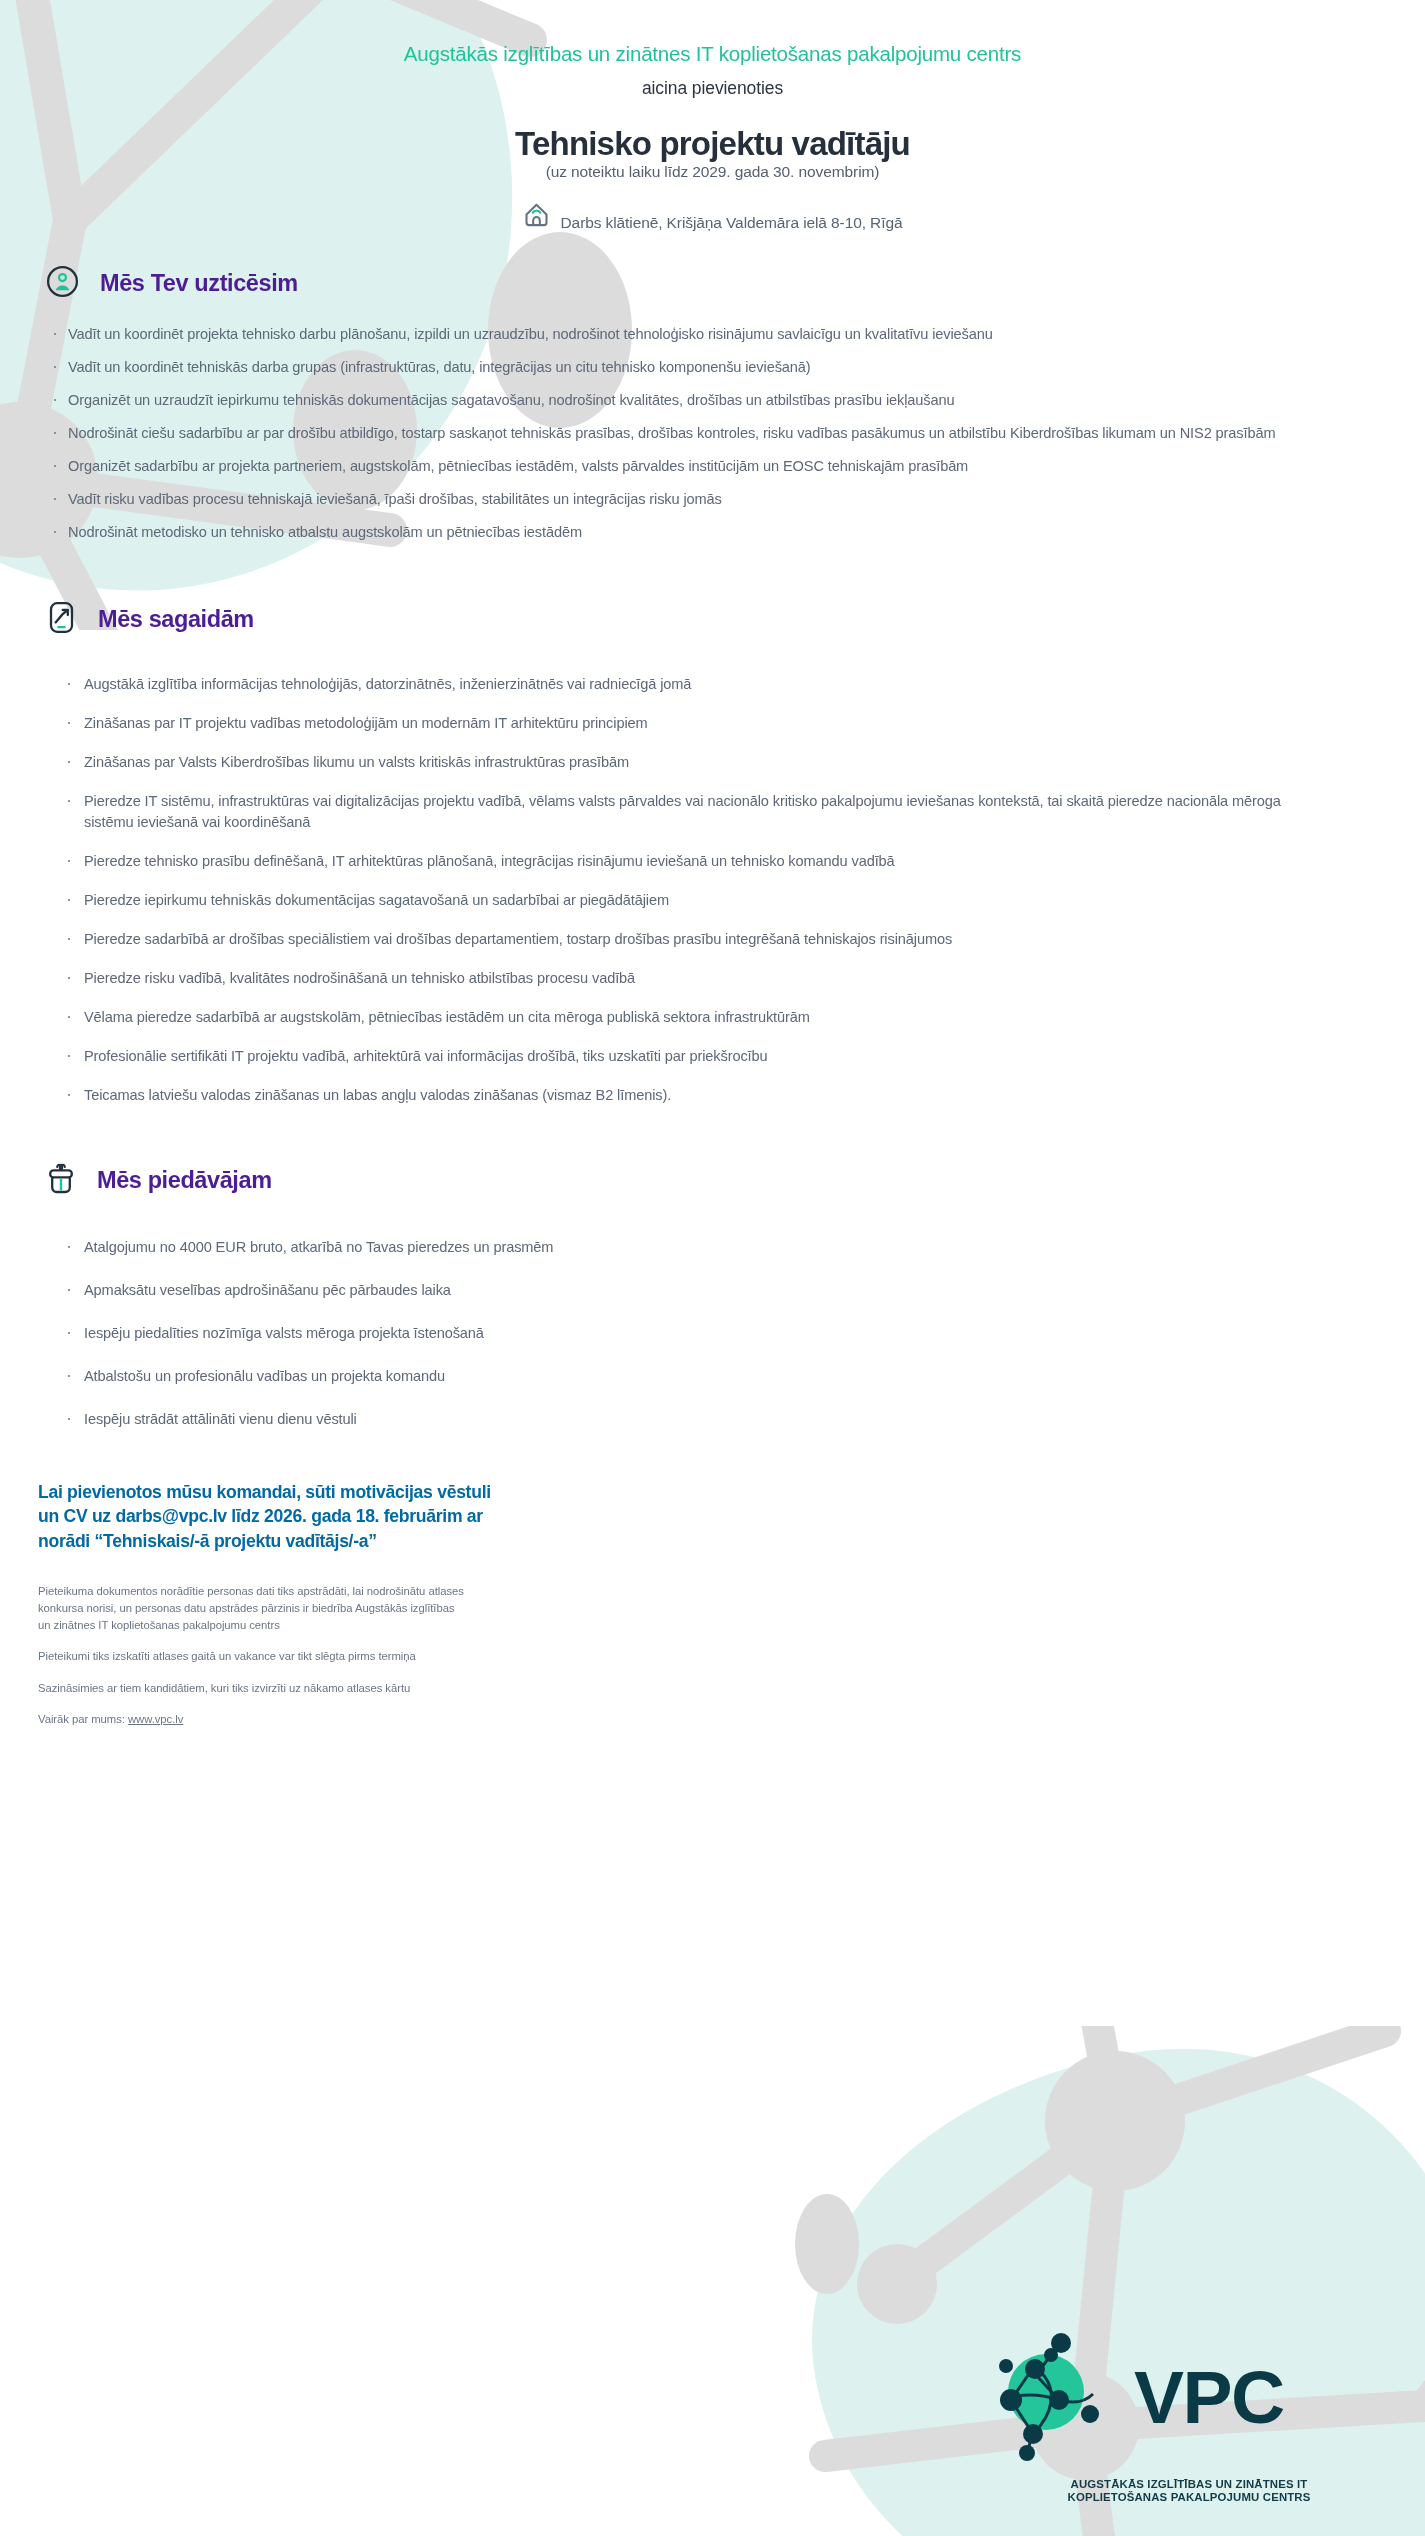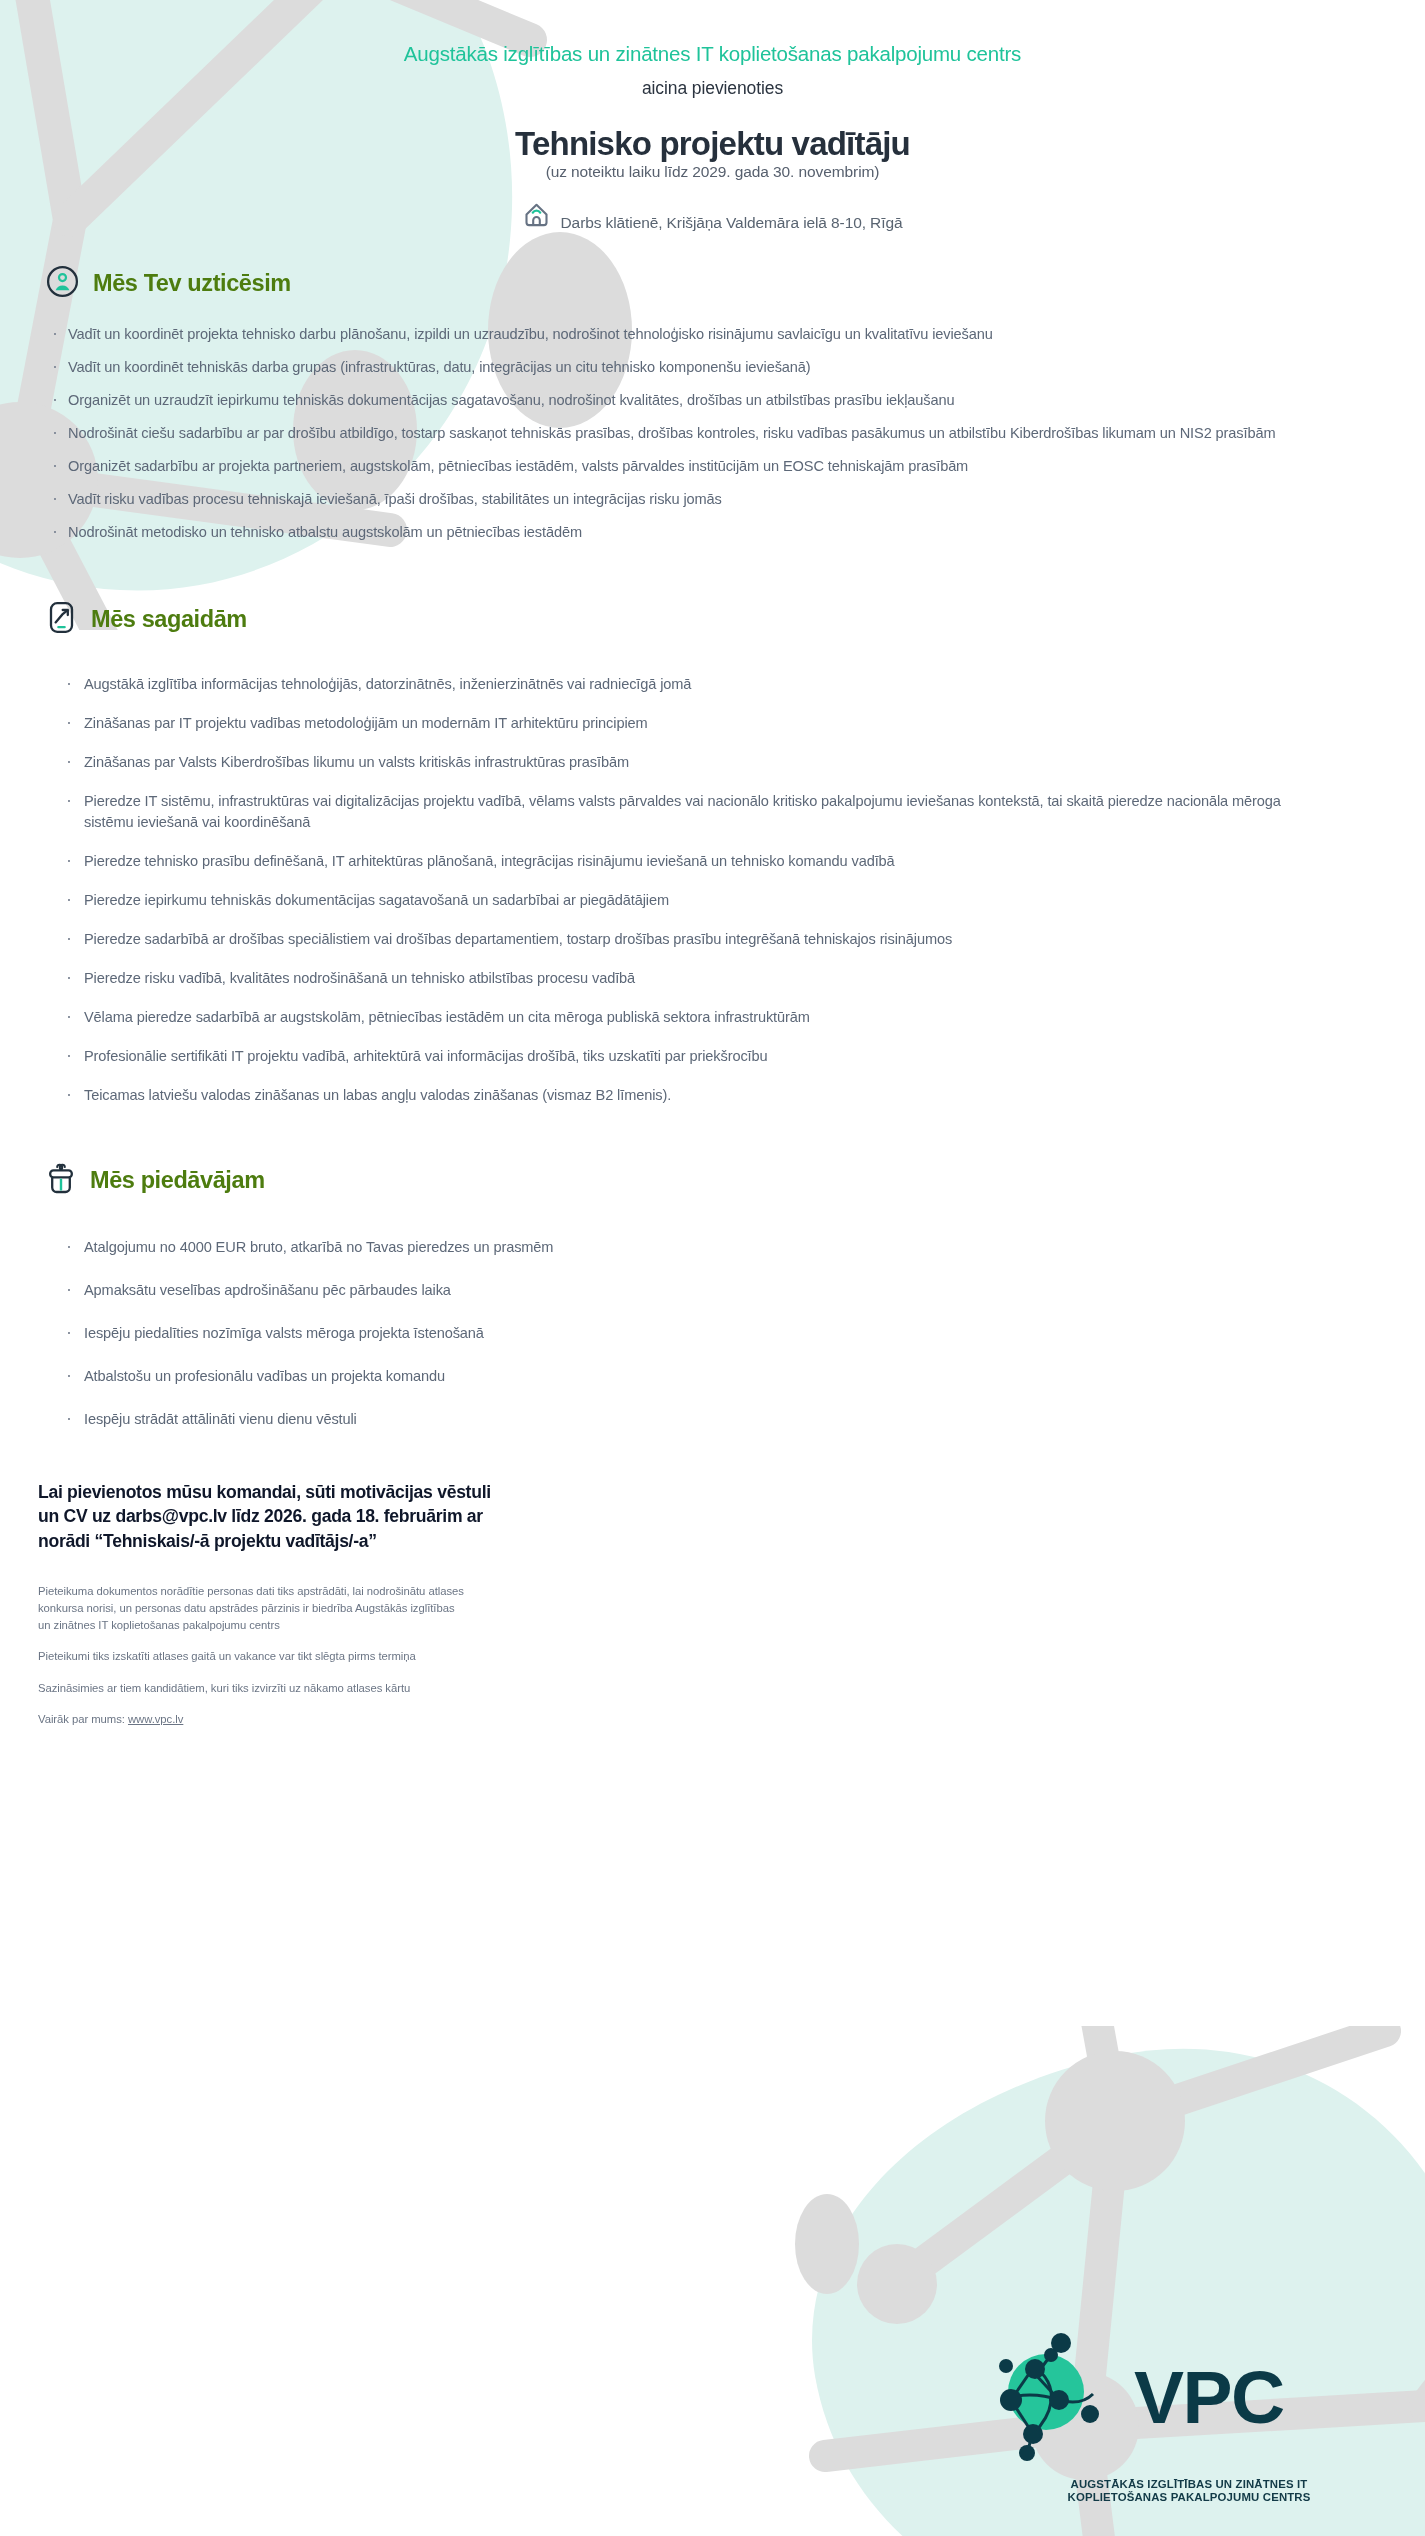--- a/index.html
+++ b/index.html
@@ -76,24 +76,25 @@
     z-index: 3;
     padding: 0 52px 0 46px;
   }
   .section { position: relative; }
   .section-head {
     display: flex;
     align-items: center;
     gap: 14px;
   }
   .section-title {
-    color: #4d7c0f;
+    color: #4c1d95;
     font-size: 23.5px;
     font-weight: bold;
     letter-spacing: -0.4px;
+    margin-left: 7px;
   }
   ul.bullets {
     list-style: none;
     margin: 0;
   }
   ul.bullets li {
     position: relative;
     color: #5d6878;
     font-size: 14.6px;
     line-height: 1.44;
@@ -122,21 +123,21 @@
   #sec-piedavajam ul { margin-top: 38px; }
   #sec-piedavajam ul li { margin-bottom: 22px; padding-left: 38px; }
   #sec-piedavajam ul li::before { left: 20px; }
 
   
   .cta {
     position: relative;
     z-index: 3;
     margin: 50px 0 12px 38px;
     width: 470px;
-    color: #0f172a;
+    color: #0369a1;
     font-size: 17.6px;
     font-weight: bold;
     line-height: 1.39;
     letter-spacing: -0.3px;
   }
 
   
   .fineprint {
     position: relative;
     z-index: 3;

